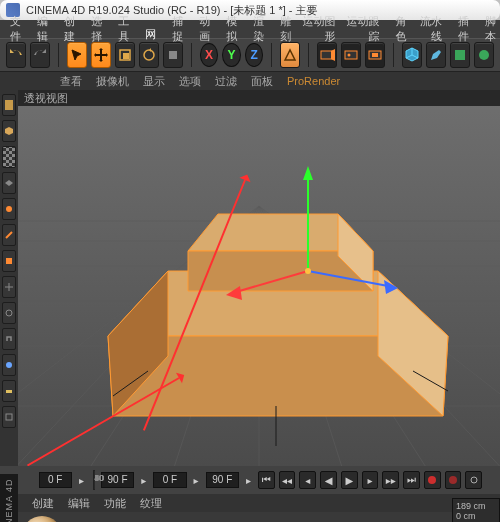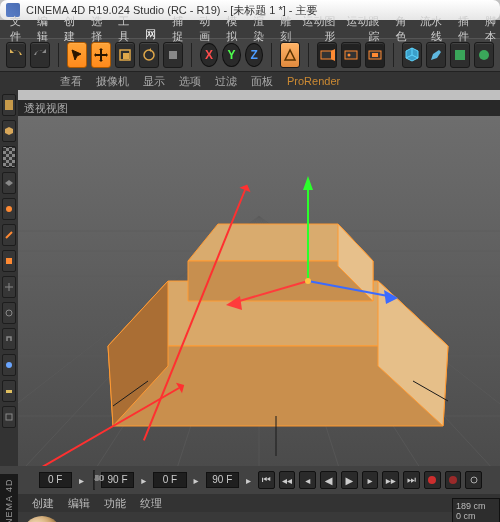--- a/index.html
+++ b/index.html
@@ -23,21 +23,21 @@
 .tbtn.dark{background:#222;}
 .tbtn.cyan-icn svg path{stroke:#5fd6ff;}
 
 .toolbar2 { height: 18px; background: #333; display:flex; align-items:center; padding:0 6px 0 60px; gap:14px; font-size:11px; color:#aaa; }
 .toolbar2 .lab.pr{ color:#cc8a33; }
 
 .workspace { position: relative; height: 376px; display:flex; }
 .leftcol { width: 18px; background:#333; display:flex; flex-direction:column; gap:4px; padding-top:4px; align-items:center; }
 .leftcol .lt { width:14px; height:22px; background:#363636; border:1px solid #1d1d1d; border-radius:2px; display:flex; align-items:center; justify-content:center;}
 .leftcol .lt.checker{background:repeating-conic-gradient(#888 0 25%,#333 0 50%) 0/6px 6px;}
-.viewport { flex:1; position:relative; background: linear-gradient(#6f6f6f,#4b4b4b); overflow:hidden;margin-top:10px; }
+.viewport { flex:1; position:relative; background: linear-gradient(#6f6f6f,#4b4b4b); overflow:hidden; }
 .vp-head{position:absolute;top:0;left:0;right:0;height:16px;background:#282828;color:#aaa;font-size:11px;padding:1px 6px;display:flex;align-items:center;}
 .grid{position:absolute;top:16px;left:0;right:0;bottom:0;}
 .arrow-line{position:absolute;left:226px;top:90px;width:2px;height:270px;background:#ff3030;transform-origin:top center;transform:rotate(22deg);}
 .arrow-line::after{content:"";position:absolute;top:0;left:-5px;border:6px solid transparent;border-bottom-color:#ff3030;transform:translateY(-12px);}
 .arrow-line2{position:absolute;left:160px;top:288px;width:2px;height:175px;background:#ff3030;transform-origin:top center;transform:rotate(60deg);}
 .arrow-line2::after{content:"";position:absolute;top:0;left:-5px;border:6px solid transparent;border-bottom-color:#ff3030;transform:translateY(-12px);}
 
 .timeline{height:28px;background:#424242;display:flex;align-items:center;padding:0 18px;gap:4px;font-size:10px;color:#aaa;position:relative;}
 .timeline .fbox{width:36px;height:16px;background:#1f1f1f;border:1px solid #111;color:#ccc;font-size:10px;text-align:center;line-height:14px;}
 .timeline .farrow{width:12px;height:12px;display:flex;align-items:center;justify-content:center;color:#ccc;}

